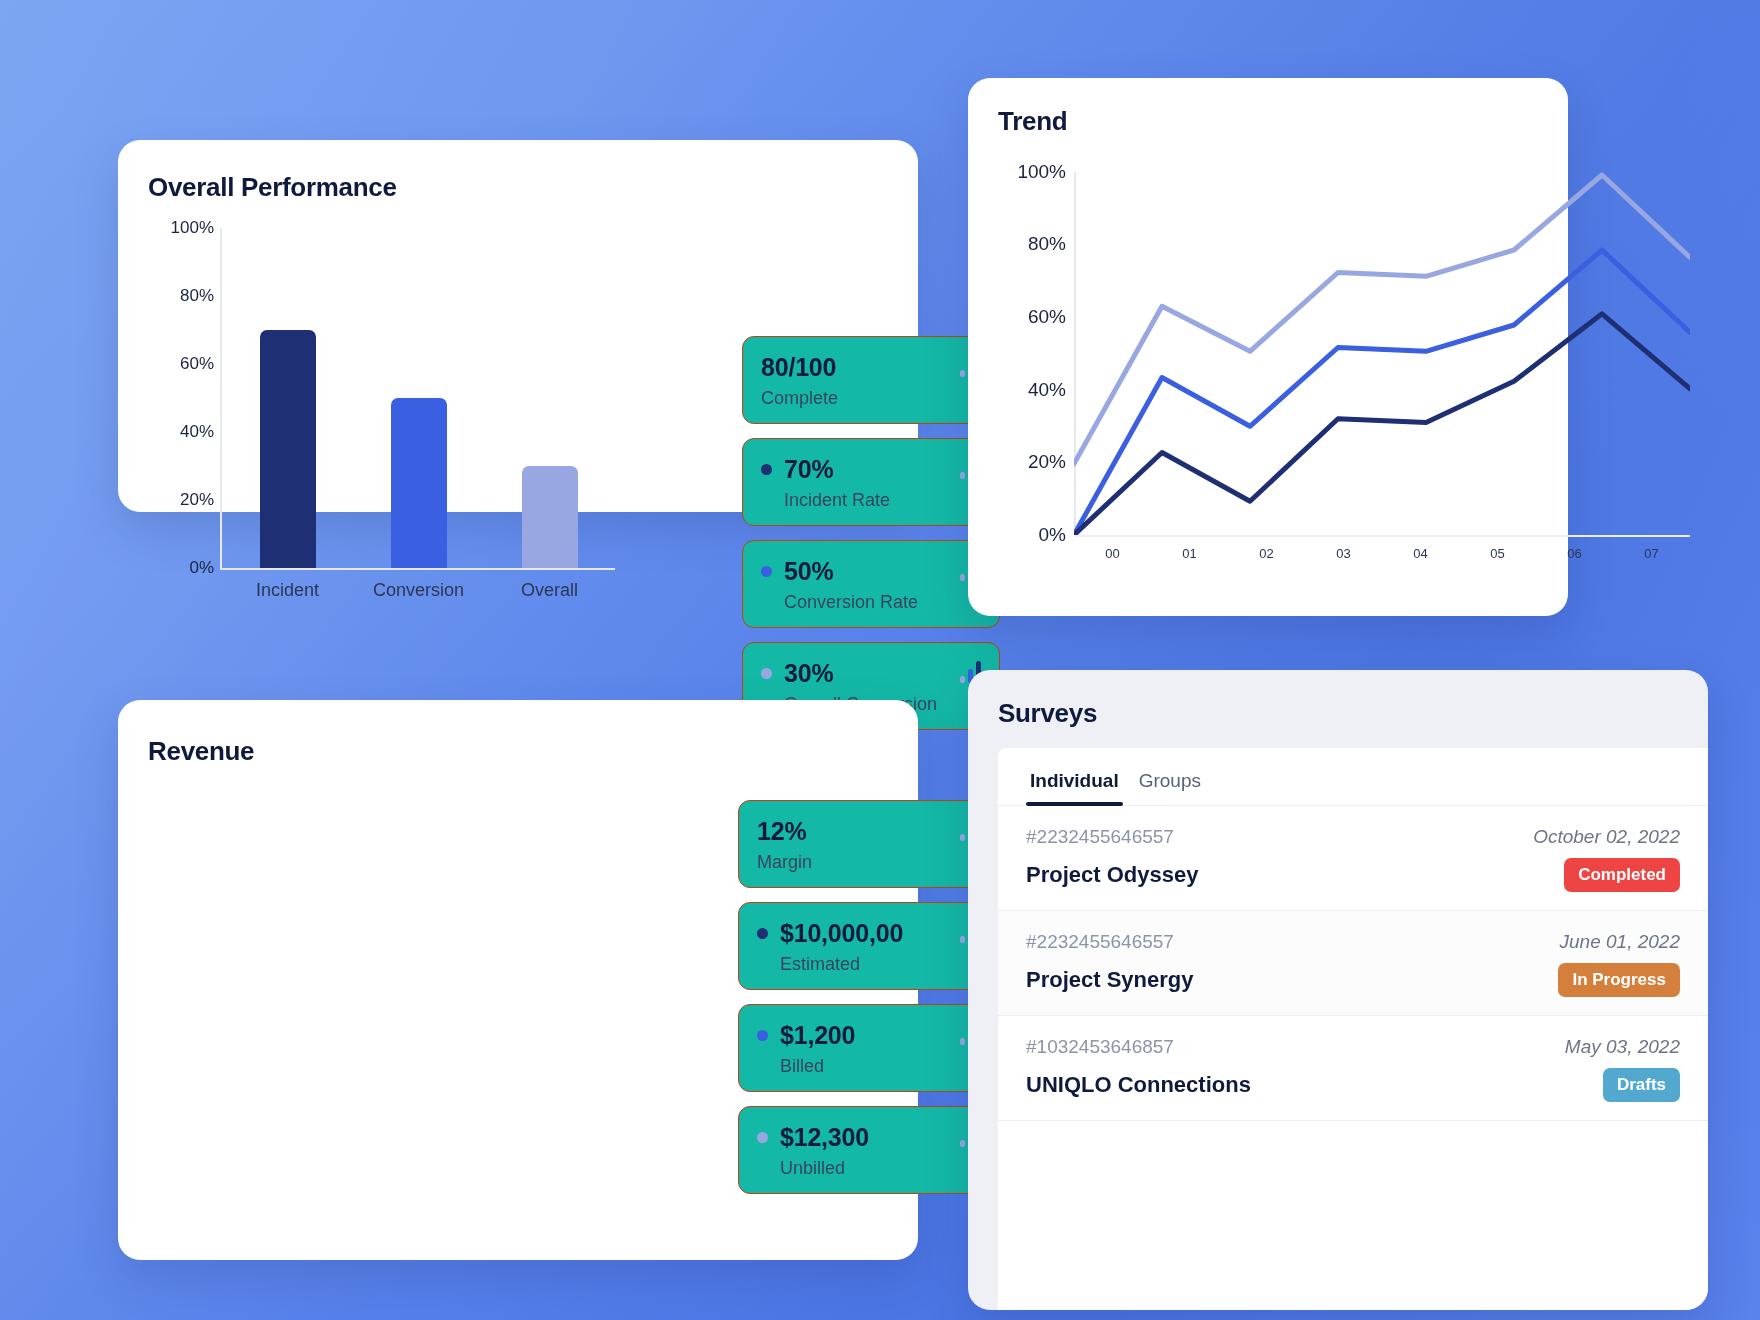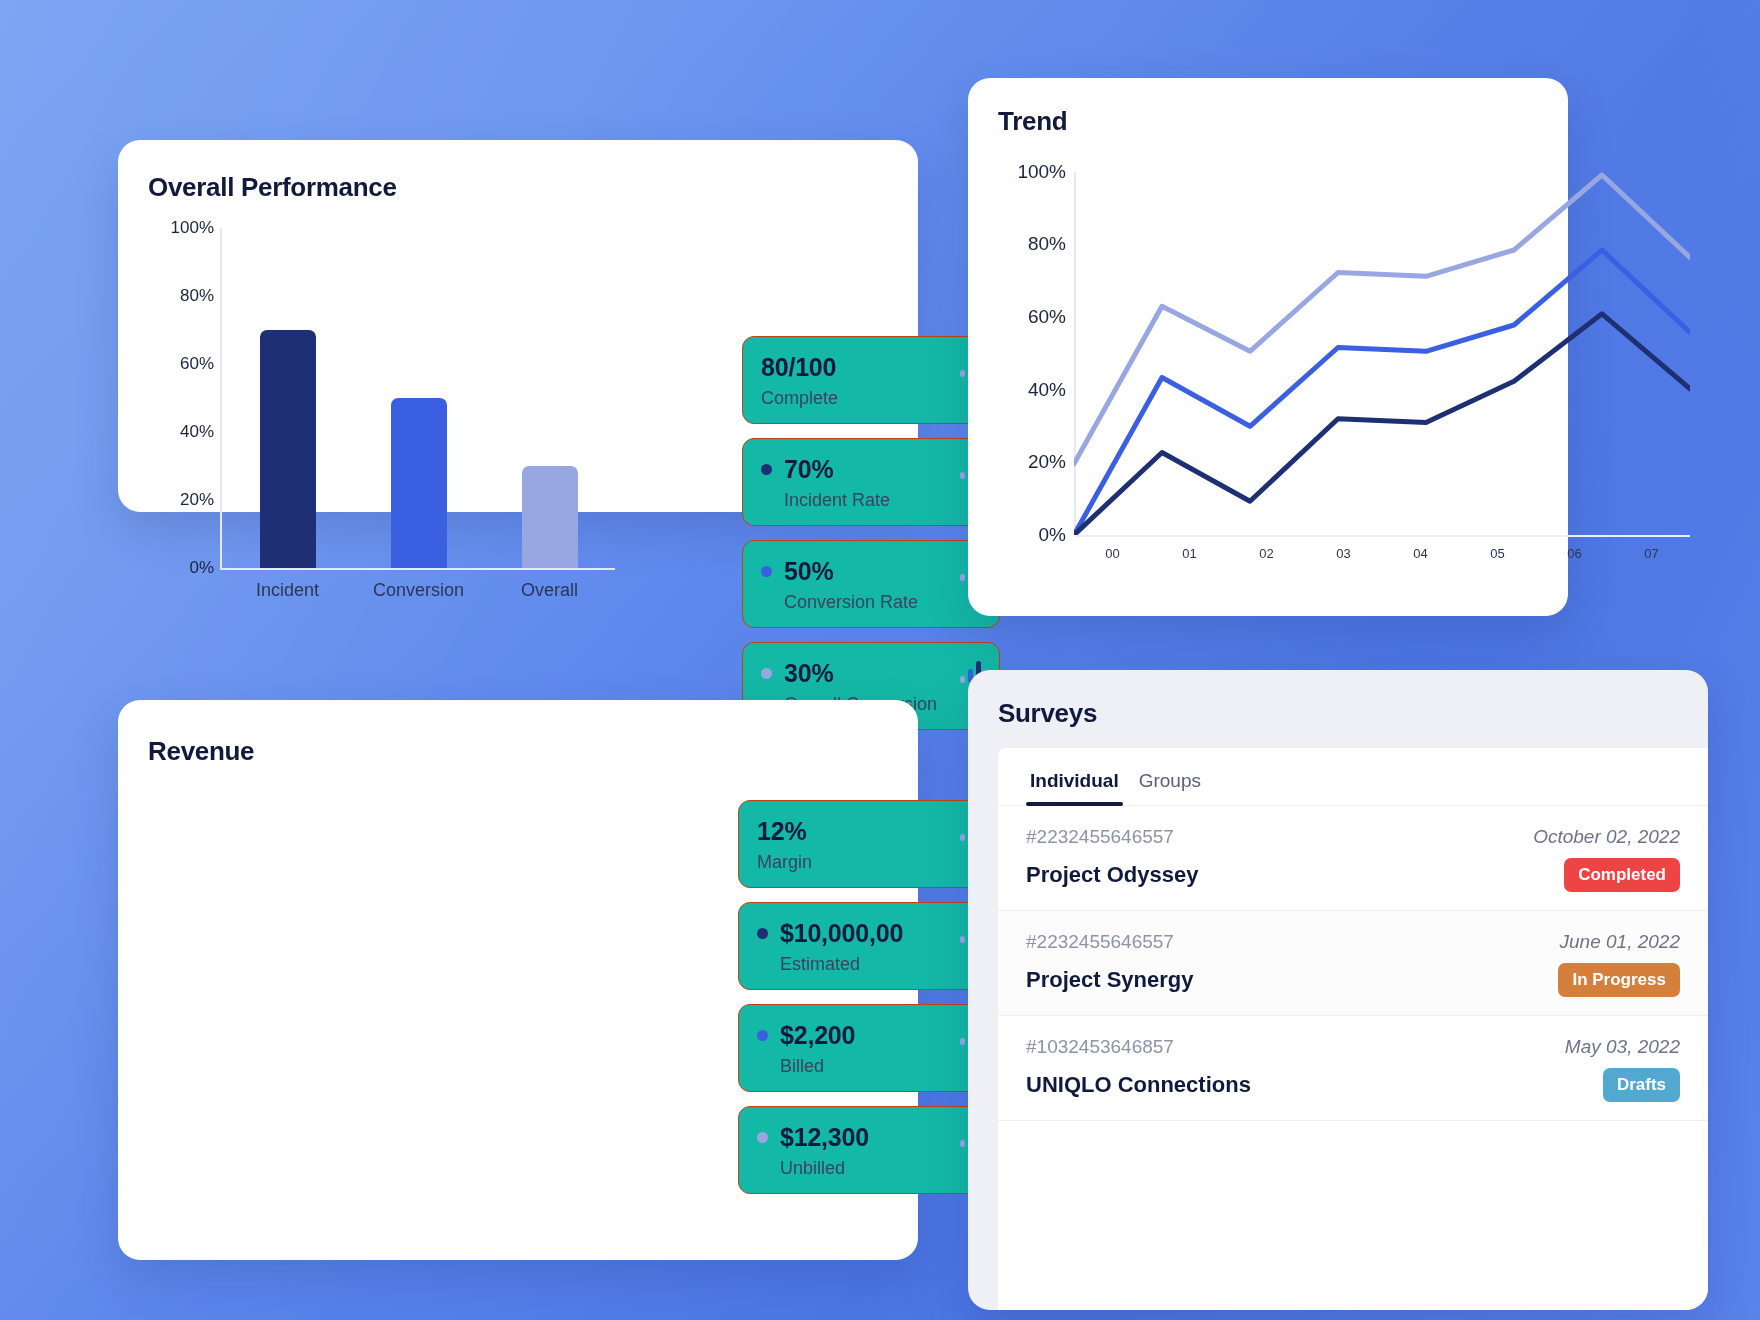--- a/index.html
+++ b/index.html
@@ -254,21 +254,21 @@
         <div class="stat-label">Estimated</div>
         <div class="mini-bars">
           <i style="height: 7px; background: rgb(152, 167, 226);"></i>
           <i style="height: 14px; background: rgb(58, 95, 224);"></i>
           <i style="height: 22px; background: rgb(30, 47, 115);"></i>
         </div>
       </div>
       <div class="stat has-dot">
         <div class="stat-top">
           <span class="dot" style="background: rgb(58, 95, 224);"></span>
-          <div class="stat-value">$2,200</div>
+          <div class="stat-value">$1,200</div>
         </div>
         <div class="stat-label">Billed</div>
         <div class="mini-bars">
           <i style="height: 7px; background: rgb(152, 167, 226);"></i>
           <i style="height: 14px; background: rgb(58, 95, 224);"></i>
           <i style="height: 22px; background: rgb(30, 47, 115);"></i>
         </div>
       </div>
       <div class="stat has-dot">
         <div class="stat-top">

